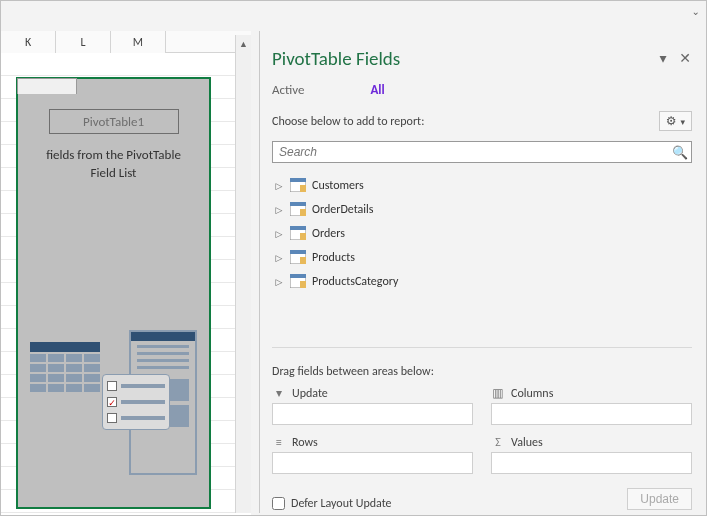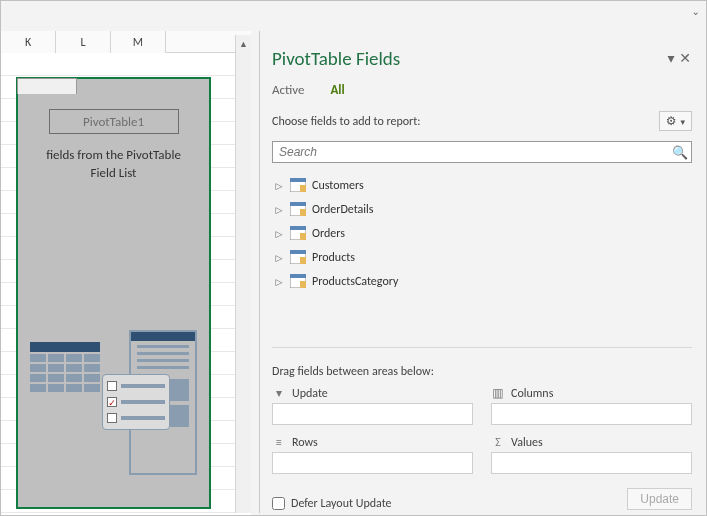--- a/index.html
+++ b/index.html
@@ -170,37 +170,37 @@
     position:absolute;
     left:258px;
     top:30px;
     right:2px;
     bottom:2px;
     background:#f3f3f3;
     border-left:1px solid #c8c8c8;
     padding:0 12px;
   }
   .pane-header {
-    display:flex;align-items:center;gap:0;
+    display:flex;align-items:center;gap:8px;
     padding:16px 0 8px;
   }
   .pane-title {
     color:#217346;
     font-size:19px;
     font-weight:300;
     flex:1;
   }
   .pane-ctrl {
     width:14px;height:14px;color:#666;font-size:14px;line-height:1;text-align:center;cursor:pointer;
   }
   .pane-tabs {
     display:flex;gap:26px;font-size:13px;color:#666;padding:4px 0 10px;
   }
   .pane-tab { cursor:pointer; }
-  .pane-tab.active { font-weight:600;color:#4d7c0f; }
+  .pane-tab.active { font-weight:600;color:#6d28d9;margin-left:40px; }
   .choose-row {
     display:flex;align-items:center;gap:8px;
     padding:4px 0 10px;
   }
   .choose-label { flex:1;font-size:12px;color:#444; }
   .gear-btn {
     border:1px solid #c8c8c8;background:#f8f8f8;
     padding:2px 6px;display:flex;align-items:center;gap:4px;
     cursor:pointer;font-size:12px;color:#555;
   }
@@ -347,21 +347,21 @@
     <div class="pane-ctrl">▾</div>
     <div class="pane-ctrl">✕</div>
   </div>
 
   <div class="pane-tabs">
     <span class="pane-tab">Active</span>
     <span class="pane-tab active">All</span>
   </div>
 
   <div class="choose-row">
-    <span class="choose-label">Choose fields to add to report:</span>
+    <span class="choose-label">Choose below to add to report:</span>
     <div class="gear-btn">
       <span>⚙</span>
       <span style="font-size:9px">▾</span>
     </div>
   </div>
 
   <div class="search-row">
     <input class="search-input" placeholder="Search" style="">
     <div class="search-icon">🔍</div>
   </div>

